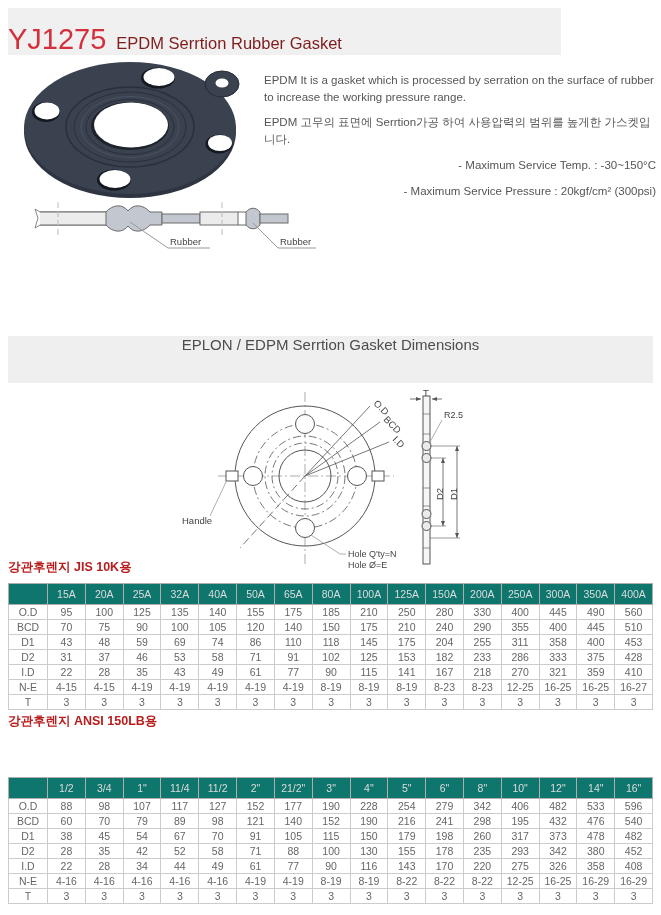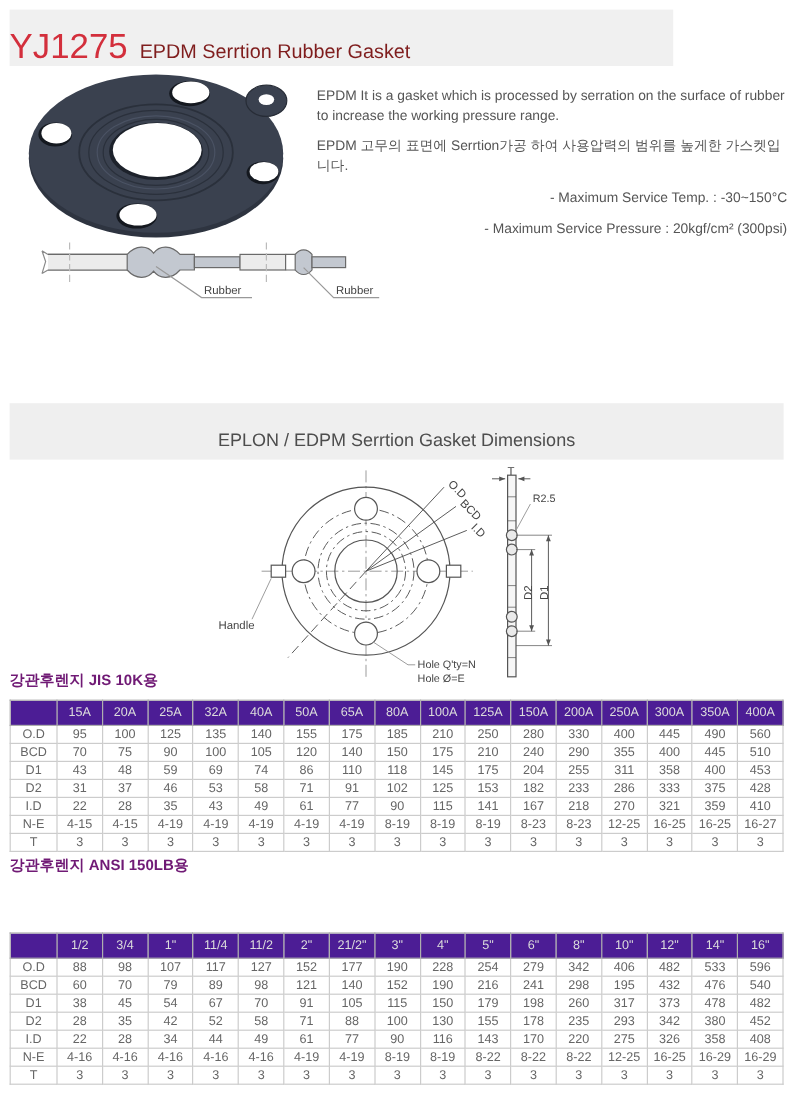--- a/index.html
+++ b/index.html
@@ -14,35 +14,35 @@
 
   
   .intro{position:absolute;left:264px;top:72px;width:392px;font-size:11.5px;line-height:1.45;color:#555;}
   .intro p{margin:0 0 9px 0;}
   .app-head{margin-top:14px;margin-bottom:2px;font-weight:bold;color:#3d3d3d;font-size:11.5px;}
   .tri{color:#7d93a8;font-size:10px;margin-right:3px;font-weight:normal;}
   .app-item{margin:0;line-height:1.5;text-align:right;}
 
   
   .section-band{position:absolute;left:8px;top:336px;width:645px;height:47px;background:#efefef;
-                display:flex;justify-content:center;align-items:flex-end;padding-bottom:7px;box-sizing:border-box;}
+                display:flex;justify-content:center;padding-bottom:7px;box-sizing:border-box;}
   .section-title{font-size:15px;color:#4d4d4d;}
 
   
   .photo-svg{position:absolute;left:10px;top:52px;}
   .xsec-svg{position:absolute;left:10px;top:198px;}
   .draw-svg{position:absolute;left:180px;top:388px;}
 
   
-  .table-title{position:absolute;left:8px;font-size:12.5px;font-weight:bold;color:#701a75;}
+  .table-title{position:absolute;left:8px;font-size:12.5px;font-weight:bold;color:#b91c1c;}
   .tt1{top:559px;} .tt2{top:713px;}
   .dim-table{position:absolute;left:8px;border-collapse:collapse;table-layout:fixed;width:645px;
              font-size:10.5px;color:#666;}
   .t1{top:583px;} .t2{top:777px;}
-  .dim-table th{background:#4c1d95;color:#dcdcdc;font-weight:normal;height:20px;border:1px solid #aeaeae;
+  .dim-table th{background:#0f766e;color:#dcdcdc;font-weight:normal;height:20px;border:1px solid #aeaeae;
                 font-size:10.5px;padding:0;}
   .dim-table th.corner{width:38px;}
   .dim-table td{background:#fff;border:1px solid #ccc;text-align:center;height:14px;padding:0;color:#666;}
   .dim-table td.rowlabel{color:#666;}
 
   svg text{font-family:"Liberation Sans","DejaVu Sans",sans-serif;}
   .tech-label{font-size:9.5px;fill:#444;}
   .tech-small{font-size:9px;fill:#444;}
 </style>
 </head>

